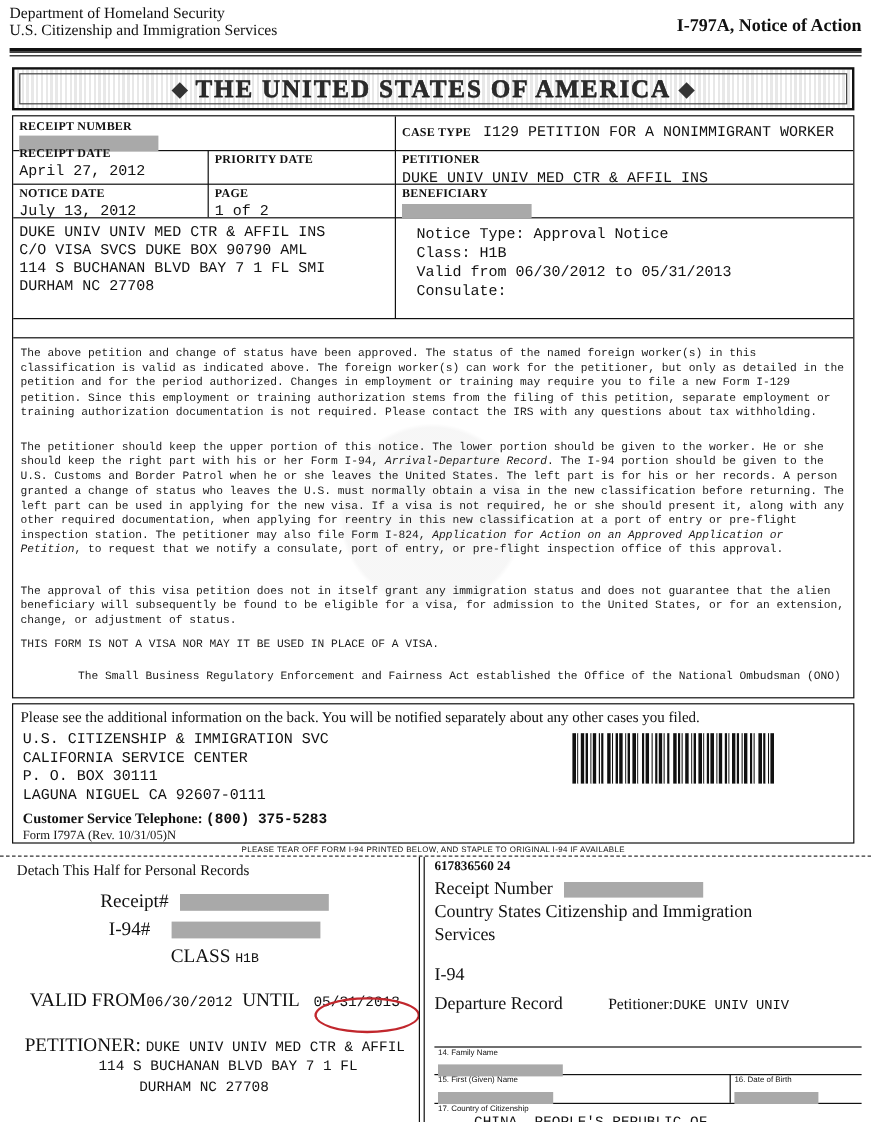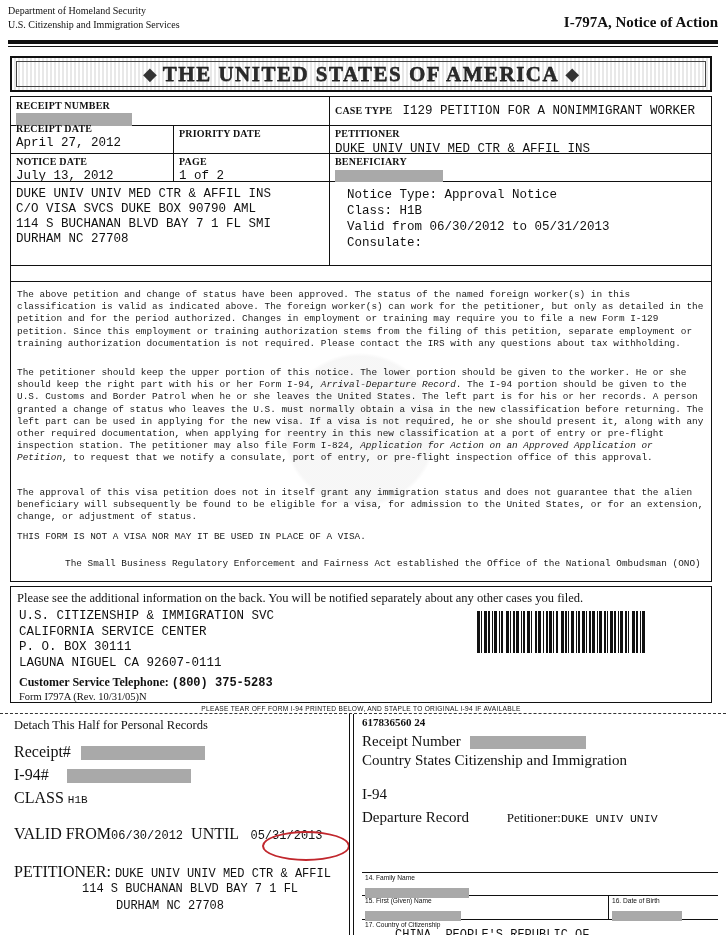--- a/index.html
+++ b/index.html
@@ -1,21 +1,21 @@
 <!DOCTYPE html>
 <html><head>
 <meta charset="utf-8">
 <style>
   html,body{margin:0;padding:0;background:#fff;}
   body{width:726px;height:935px;font-family:"Liberation Serif",serif;color:#111;position:relative;overflow:hidden;}
   .page{position:relative;width:726px;height:935px;}
 
   
   .hdr{position:absolute;left:8px;top:4px;width:710px;}
-  .hdr-left{float:left;font-family:"Liberation Serif",serif;font-size:10px;line-height:14px;}
+  .hdr-left{float:left;font-family:"Liberation Serif",serif;font-size:13px;line-height:14px;}
   .hdr-right{float:right;font-family:"Liberation Serif",serif;font-size:15px;font-weight:bold;margin-top:10px;}
   .hdr-rule{position:absolute;left:8px;top:40px;width:710px;height:0;border-top:3px solid #111;border-bottom:1px solid #111;}
   .hdr-rule2{position:absolute;left:8px;top:46px;width:710px;border-top:1px solid #111;}
 
   
   .banner{position:absolute;left:10px;top:56px;width:702px;height:36px;border:2px solid #111;background:
     repeating-linear-gradient(90deg,#fff 0 2px,#e8e8e8 2px 4px);
     box-sizing:border-box;}
   .banner-inner{position:absolute;left:4px;top:3px;right:4px;bottom:3px;border:1px solid #444;
      display:flex;align-items:center;justify-content:center;}
@@ -48,21 +48,21 @@
   .barcode{position:absolute;display:flex;align-items:flex-end;background:#fff;}
   .barcode span{display:inline-block;background:#111;height:100%;}
 
   .tearline{position:absolute;left:10px;top:705px;width:702px;font-family:"Liberation Sans",sans-serif;
      font-size:6.6px;letter-spacing:.3px;text-align:center;color:#111;}
   .dashrule{position:absolute;left:0px;top:713px;width:726px;border-top:1px dashed #333;}
 
   
   .bottom-left{position:absolute;left:14px;top:718px;width:330px;}
   .bl-title{font-family:"Liberation Serif",serif;font-size:12.5px;}
-  .bl-row{font-family:"Liberation Serif",serif;font-size:16px;margin-top:5px;white-space:nowrap;}
+  .bl-row{font-family:"Liberation Serif",serif;font-size:16px;margin-top:5px;white-space:nowrap;text-align:center;}
   .bl-row .sm{font-family:"Liberation Mono",monospace;font-size:11px;}
   .vsep{position:absolute;left:349px;top:714px;width:1px;height:221px;background:#111;}
   .vsep2{position:absolute;left:353px;top:714px;width:1px;height:221px;background:#111;}
 
   .bottom-right{position:absolute;left:362px;top:716px;width:360px;}
   .br-num{font-family:"Liberation Serif",serif;font-size:11px;font-weight:bold;}
   .br-line{font-family:"Liberation Serif",serif;font-size:15px;line-height:19px;}
   .i94box{position:absolute;left:362px;top:872px;width:356px;height:63px;border-top:1px solid #111;}
   .i94cell{position:absolute;box-sizing:border-box;}
   .i94lbl{font-family:"Liberation Sans",sans-serif;font-size:6.6px;}
@@ -337,20 +337,21 @@
   <div class="vsep"></div>
   <div class="vsep2"></div>
 
   <div class="bottom-right">
     <div class="br-num">617836560 24</div>
     <div class="br-line" style="margin-top:4px;">
       <span>Receipt Number</span>
       <span class="redact" style="width:116px;height:13px;margin-left:6px;"></span>
     </div>
     <div class="br-line">Country States Citizenship and Immigration</div>
+    <div class="br-line">Services</div>
     <div class="br-line" style="margin-top:15px;">I-94</div>
     <div class="br-line" style="margin-top:4px;">
       <span>Departure Record</span>
       <span style="margin-left:34px;font-size:13px;">Petitioner:</span><span style="font-family:'Liberation Mono',monospace;font-size:11.5px;">DUKE UNIV UNIV</span>
     </div>
   </div>
 
   <div class="i94box">
     <div class="hline" style="left:0;top:22px;width:356px;"></div>
     <div class="hline" style="left:0;top:46px;width:356px;"></div>

